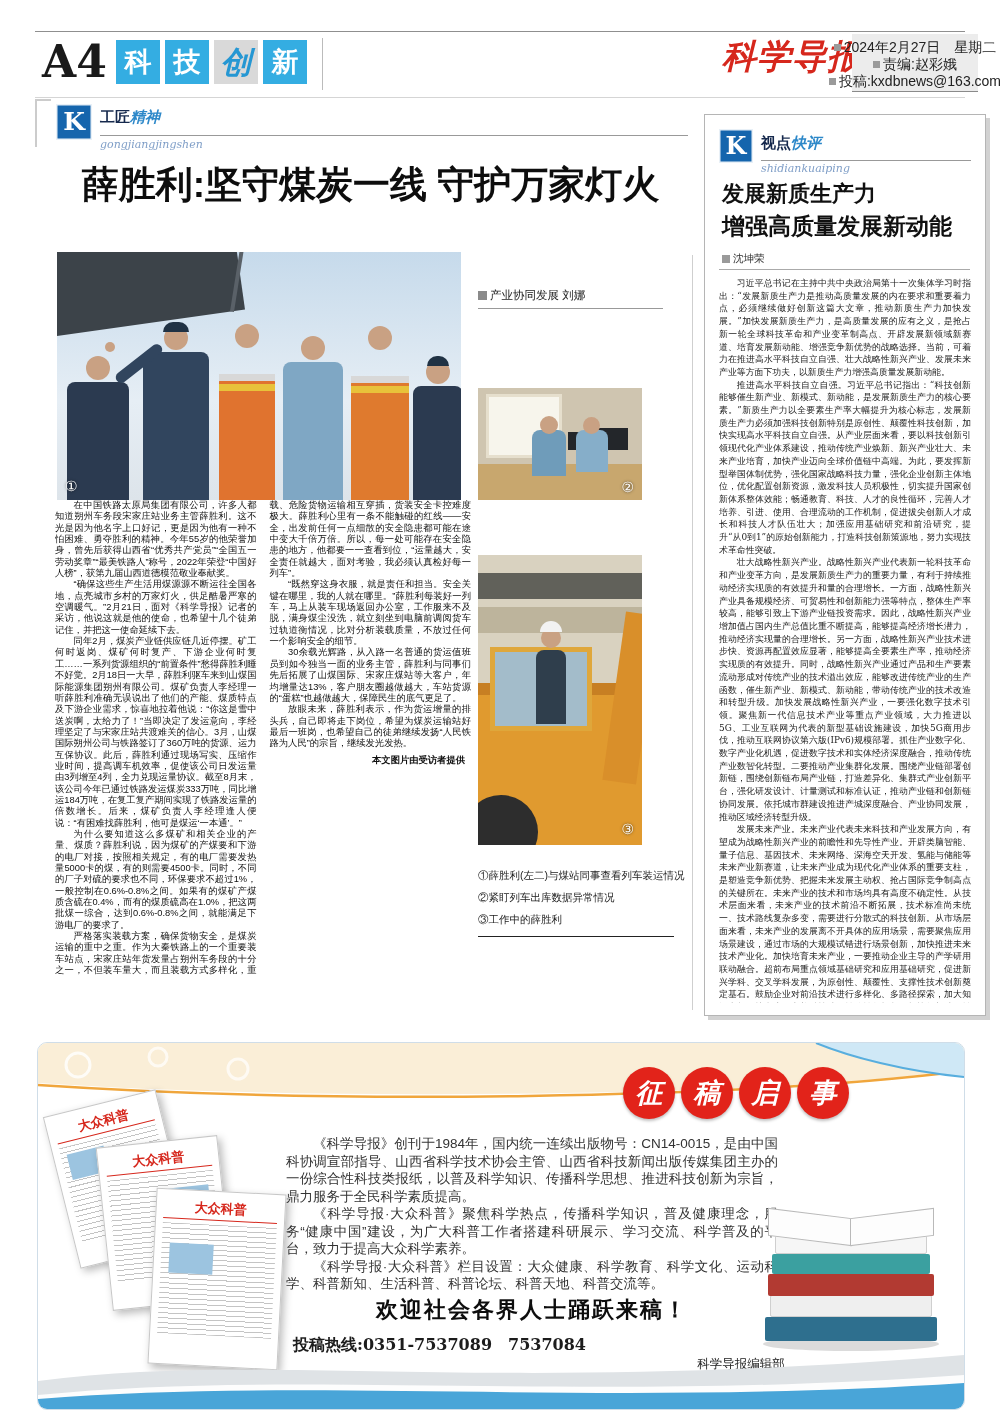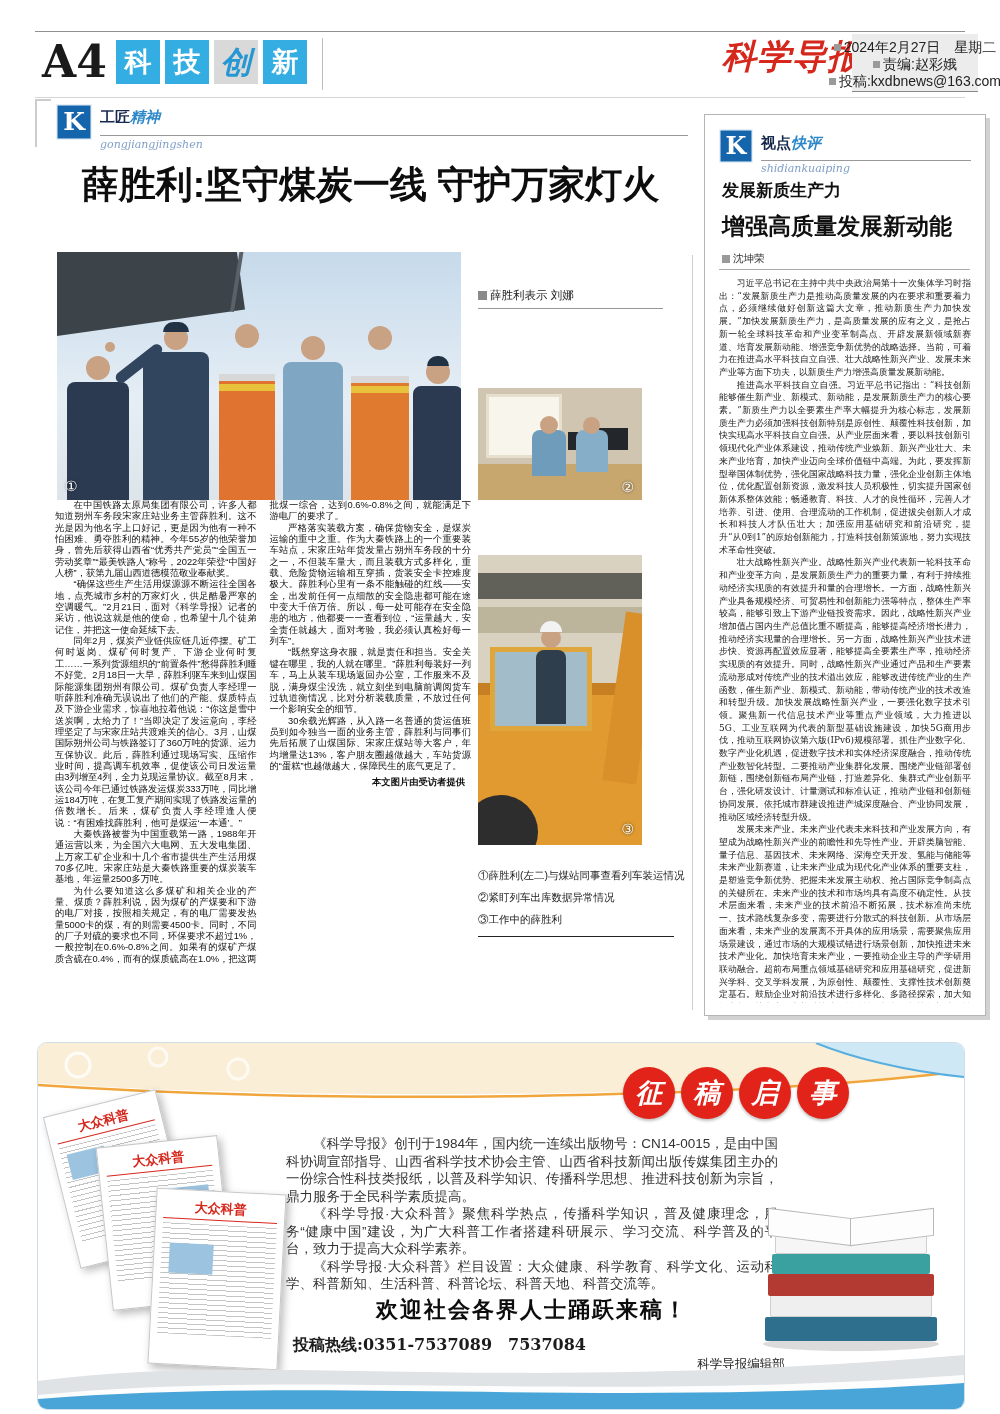--- a/index.html
+++ b/index.html
@@ -79,21 +79,21 @@
   #left-body{left:55px;top:500px;width:416px;height:484px;overflow:hidden;
              column-count:2;column-gap:13px;column-fill:auto;
              font-size:9.3px;line-height:11.35px;text-align:justify;color:#101010;}
   #left-body p{margin:0;text-indent:2em;}
   #left-body p.credit{text-indent:0;text-align:right;font-weight:bold;margin-top:5px;padding-right:6px;}
 
   
   #right-box{left:704px;top:114px;width:280px;height:900px;background:#fff;
              border:1px solid #b5b5b5;box-shadow:4px 4px 0 #d2d2d2;}
   #r-badge-rule{left:56px;top:45px;width:210px;border-top:1px solid #999;}
-  #r-headline1{left:17px;top:64px;font-size:17px;font-weight:800;color:#101010;}
+  #r-headline1{left:17px;top:64px;font-size:22px;font-weight:800;color:#101010;}
   #r-headline2{left:17px;top:96px;font-size:23px;font-weight:800;color:#101010;}
   #r-author{left:17px;top:137px;display:flex;align-items:center;font-size:10.5px;color:#333;}
   #r-author-rule{left:14px;top:154px;width:251px;border-top:1px solid #aaa;}
   #right-body{left:14px;top:162px;width:252px;height:726px;overflow:hidden;
               font-family:"DejaVu Serif",serif;font-size:8.9px;line-height:12.7px;
               text-align:justify;color:#222;}
   #right-body p{margin:0;text-indent:2em;}
 
   
   #ad{left:37px;top:1042px;width:926px;height:366px;background:#fff;border:1px solid #cfdde8;
@@ -205,21 +205,21 @@
     <div class="person" style="left:356px;width:50px;">
       <div class="cap" style="width:22px;"></div>
       <div class="head"></div>
         <div class="torso" style="width:50px;height:114px;background:#2b3a50;"></div>
     </div>
     <div class="pmark" style="left:8px;bottom:6px;">①</div>
   </div>
 
   <div class="abs" id="byline">
     <span class="sq" style="width:9px;height:9px;background:#8a8a8a;"></span>
-    <span>薛胜利表示  刘娜</span>
+    <span>产业协同发展  刘娜</span>
   </div>
   <div class="abs" id="byline-rule"></div>
 
   <div class="photo" id="photo2">
     <div class="abs" id="win2"></div>
     <div class="abs" id="desk2"></div>
     <div class="monitor" style="right:14px;top:40px;width:30px;height:22px;"></div>
     <div class="monitor" style="right:50px;top:44px;width:24px;height:18px;"></div>
     <div class="fig" style="left:54px;bottom:24px;width:34px;height:46px;background:#6f9cba;"></div>
     <div class="head" style="position:absolute;left:62px;bottom:66px;width:18px;height:18px;"></div>
@@ -247,25 +247,25 @@
     <div class="caption-line">①薛胜利(左二)与煤站同事查看列车装运情况</div>
     <div class="caption-line">②紧盯列车出库数据异常情况</div>
     <div class="caption-line">③工作中的薛胜利</div>
   </div>
   <div class="abs" id="caption-rule"></div>
 
   <div class="abs" id="left-body">
     <p>在中国铁路太原局集团有限公司，许多人都知道朔州车务段宋家庄站业务主管薛胜利。这不光是因为他名字上口好记，更是因为他有一种不怕困难、勇夺胜利的精神。今年55岁的他荣誉加身，曾先后获得山西省“优秀共产党员”“全国五一劳动奖章”“最美铁路人”称号，2022年荣登“中国好人榜”，获第九届山西道德模范敬业奉献奖。</p>
     <p>“确保这些生产生活用煤源源不断运往全国各地，点亮城市乡村的万家灯火，供足酷暑严寒的空调暖气。”2月21日，面对《科学导报》记者的采访，他说这就是他的使命，也希望十几个徒弟记住，并把这一使命延续下去。</p>
     <p>同年2月，煤炭产业链供应链几近停摆。矿工何时返岗、煤矿何时复产、下游企业何时复工……一系列货源组织的“前置条件”愁得薛胜利睡不好觉。2月18日一大早，薛胜利驱车来到山煤国际能源集团朔州有限公司。煤矿负责人李经理一听薛胜利准确无误说出了他们的产能、煤质特点及下游企业需求，惊喜地拉着他说：“你这是雪中送炭啊，太给力了！”当即决定了发运意向，李经理坚定了与宋家庄站共渡难关的信心。3月，山煤国际朔州公司与铁路签订了360万吨的货源、运力互保协议。此后，薛胜利通过现场写实、压缩作业时间，提高调车机效率，促使该公司日发运量由3列增至4列，全力兑现运量协议。截至8月末，该公司今年已通过铁路发运煤炭333万吨，同比增运184万吨，在复工复产期间实现了铁路发运量的倍数增长。后来，煤矿负责人李经理逢人便说：“有困难找薛胜利，他可是煤运‘一本通’。”</p>
-    <p>大秦铁路被誉为中国重载第一路，1988年开通运营以来，为全国六大电网、五大发电集团、上万家工矿企业和十几个省市提供生产生活用煤70多亿吨。宋家庄站是大秦铁路重要的煤炭装车基地，年运量2500多万吨。</p>
     <p>为什么要知道这么多煤矿和相关企业的产量、煤质？薛胜利说，因为煤矿的产煤要和下游的电厂对接，按照相关规定，有的电厂需要发热量5000卡的煤，有的则需要4500卡。同时，不同的厂子对硫的要求也不同，环保要求不超过1%，一般控制在0.6%-0.8%之间。如果有的煤矿产煤质含硫在0.4%，而有的煤质硫高在1.0%，把这两批煤一综合，达到0.6%-0.8%之间，就能满足下游电厂的要求了。</p>
     <p>严格落实装载方案，确保货物安全，是煤炭运输的重中之重。作为大秦铁路上的一个重要装车站点，宋家庄站年货发量占朔州车务段的十分之一，不但装车量大，而且装载方式多样化，重载、危险货物运输相互穿插，货装安全卡控难度极大。薛胜利心里有一条不能触碰的红线——安全，出发前任何一点细散的安全隐患都可能在途中变大千倍万倍。所以，每一处可能存在安全隐患的地方，他都要一一查看到位，“运量越大，安全责任就越大，面对考验，我必须认真检好每一列车”。</p>
     <p>“既然穿这身衣服，就是责任和担当。安全关键在哪里，我的人就在哪里。”薛胜利每装好一列车，马上从装车现场返回办公室，工作服来不及脱，满身煤尘没洗，就立刻坐到电脑前调阅货车过轨道衡情况，比对分析装载质量，不放过任何一个影响安全的细节。</p>
     <p>30余载光辉路，从入路一名普通的货运值班员到如今独当一面的业务主管，薛胜利与同事们先后拓展了山煤国际、宋家庄煤站等大客户，年均增量达13%，客户朋友圈越做越大，车站货源的“蛋糕”也越做越大，保障民生的底气更足了。</p>
+    <p>放眼未来，薛胜利表示，作为货运增量的排头兵，自己即将走下岗位，希望为煤炭运输站好最后一班岗，也希望自己的徒弟继续发扬“人民铁路为人民”的宗旨，继续发光发热。</p>
     <p class="credit">本文图片由受访者提供</p>
   </div>
 
   <div class="abs" id="right-box">
     <div class="ktile" style="left:14px;top:14px;width:34px;height:34px;line-height:34px;font-size:24px;">K</div>
     <div class="badge-label" style="left:56px;top:19px;">
       <span>视点</span><span class="blue">快评</span>
     </div>
     <div class="abs" id="r-badge-rule"></div>
     <div class="badge-pinyin" style="left:56px;top:47px;">shidiankuaiping</div>

